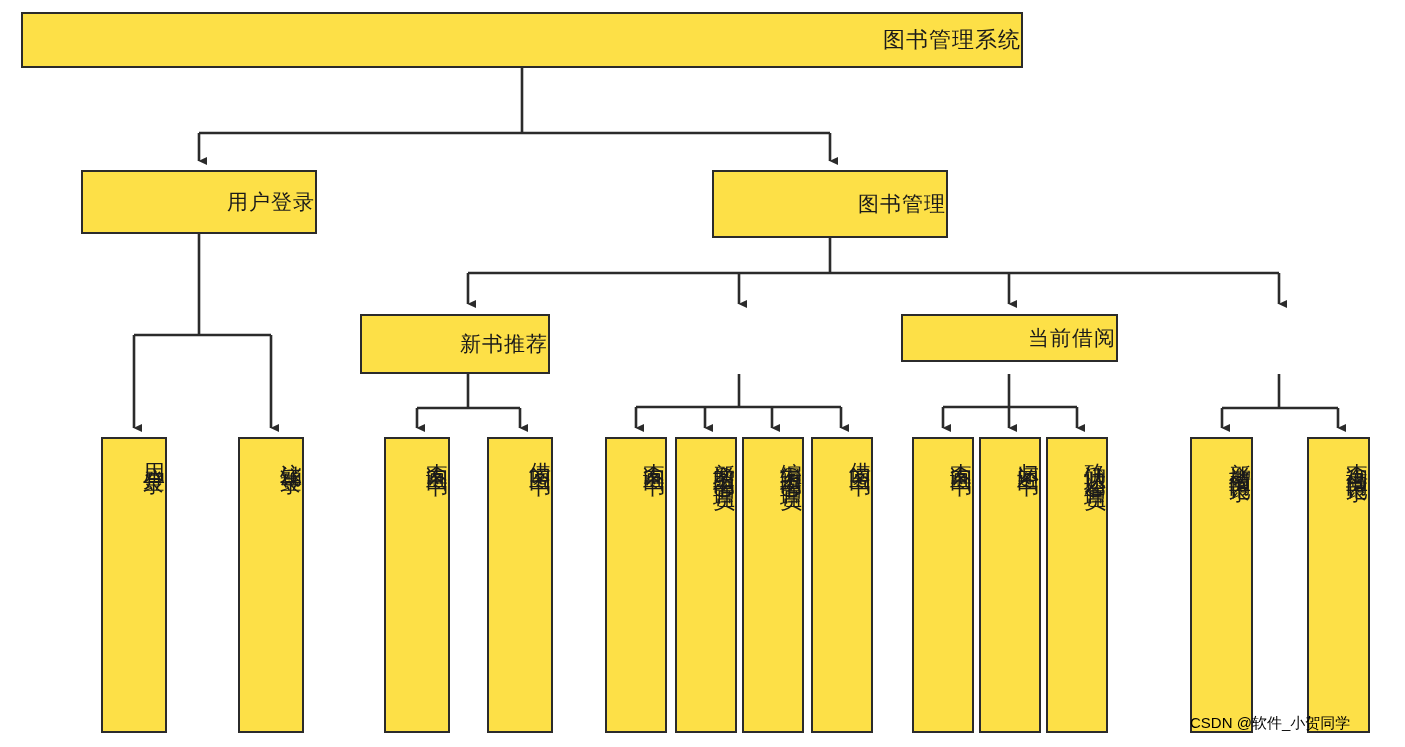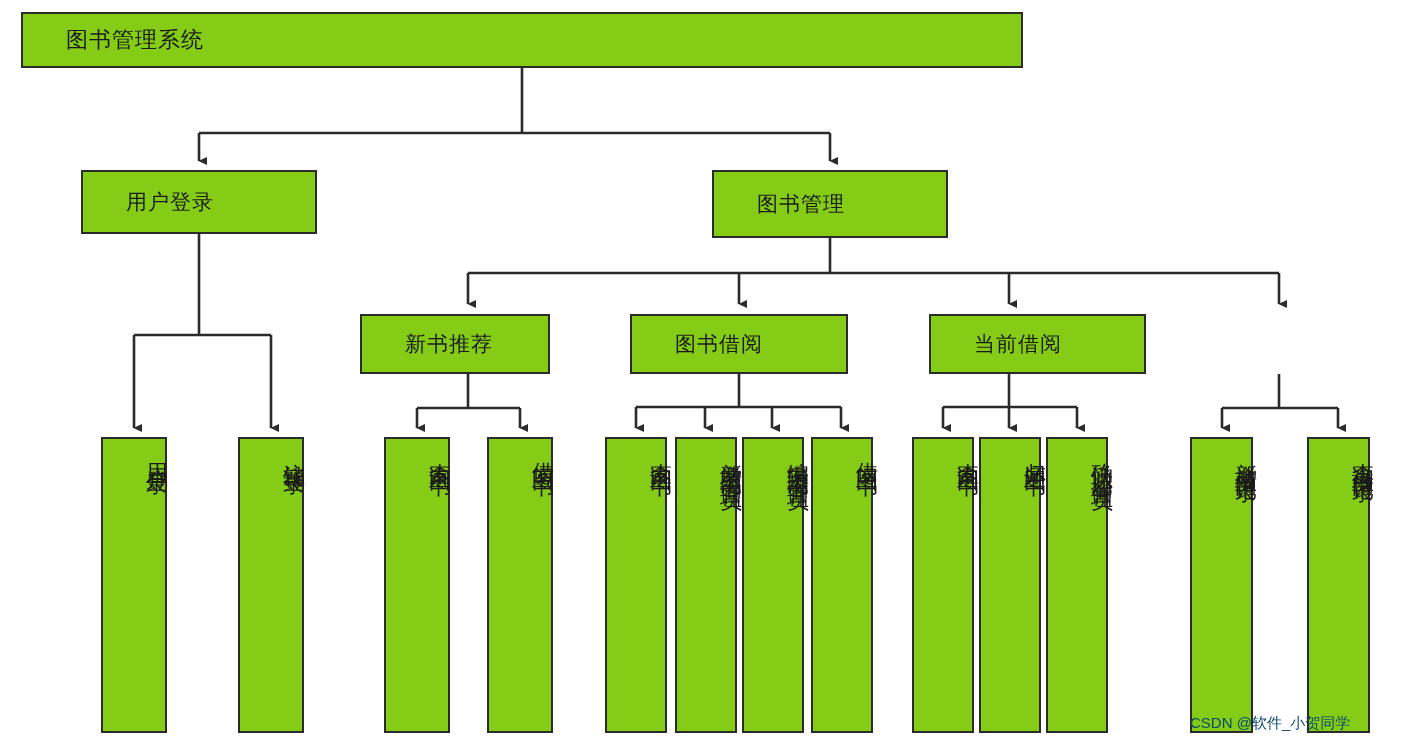--- a/index.html
+++ b/index.html
@@ -8,25 +8,25 @@
     background:#ffffff;
     font-family:"Liberation Sans","DejaVu Sans",sans-serif;
     overflow:hidden;
   }
   #diagram{position:relative;width:1405px;height:747px;}
   #edges{position:absolute;left:0;top:0;width:1405px;height:747px;}
 
   .node{
     position:absolute;
     box-sizing:border-box;
-    background:#84cc16;
+    background:#fde047;
     border:2px solid #2b2b2b;
     display:flex;
     align-items:center;
-    justify-content:flex-start;
+    justify-content:flex-end;
     color:#1a1a1a;
     z-index:2;
     padding-left:43px;
   }
   .node .lbl{
     display:block;
     text-align:center;
     line-height:1.18;
     white-space:pre;
   }
@@ -41,21 +41,21 @@
     font-size:22px;
     line-height:1.0;
     letter-spacing:4px;
     white-space:nowrap;
   }
 
   #watermark{
     position:absolute;
     left:1190px;top:714px;
     font-size:15px;
-    color:#0c4a6e;
+    color:#000000;
     z-index:5;
     white-space:nowrap;
     pointer-events:none;
   }
 </style>
 </head>
 <body>
 
 <div id="diagram">
 
@@ -116,24 +116,21 @@
   <div class="node h-node" style="left:81px;top:170px;width:236px;height:64px;">
     <span class="lbl">用户登录</span>
   </div>
   <div class="node h-node" style="left:712px;top:170px;width:236px;height:68px;">
     <span class="lbl">图书管理</span>
   </div>
 
   <div class="node h-node" style="left:360px;top:314px;width:190px;height:60px;">
     <span class="lbl">新书推荐</span>
   </div>
-  <div class="node h-node" style="left:630px;top:314px;width:218px;height:60px;">
-    <span class="lbl">图书借阅</span>
-  </div>
-  <div class="node h-node" style="left:901px;top:314px;width:217px;height:60px;margin-left:28px;">
+  <div class="node h-node" style="left:901px;top:314px;width:217px;height:48px;">
     <span class="lbl">当前借阅</span>
   </div>
 
   <div class="node leaf" style="left:101px;top:437px;width:66px;height:296px;">
     <span class="lbl">用户登录</span>
   </div>
   <div class="node leaf" style="left:238px;top:437px;width:66px;height:296px;">
     <span class="lbl">注销登录</span>
   </div>
 

